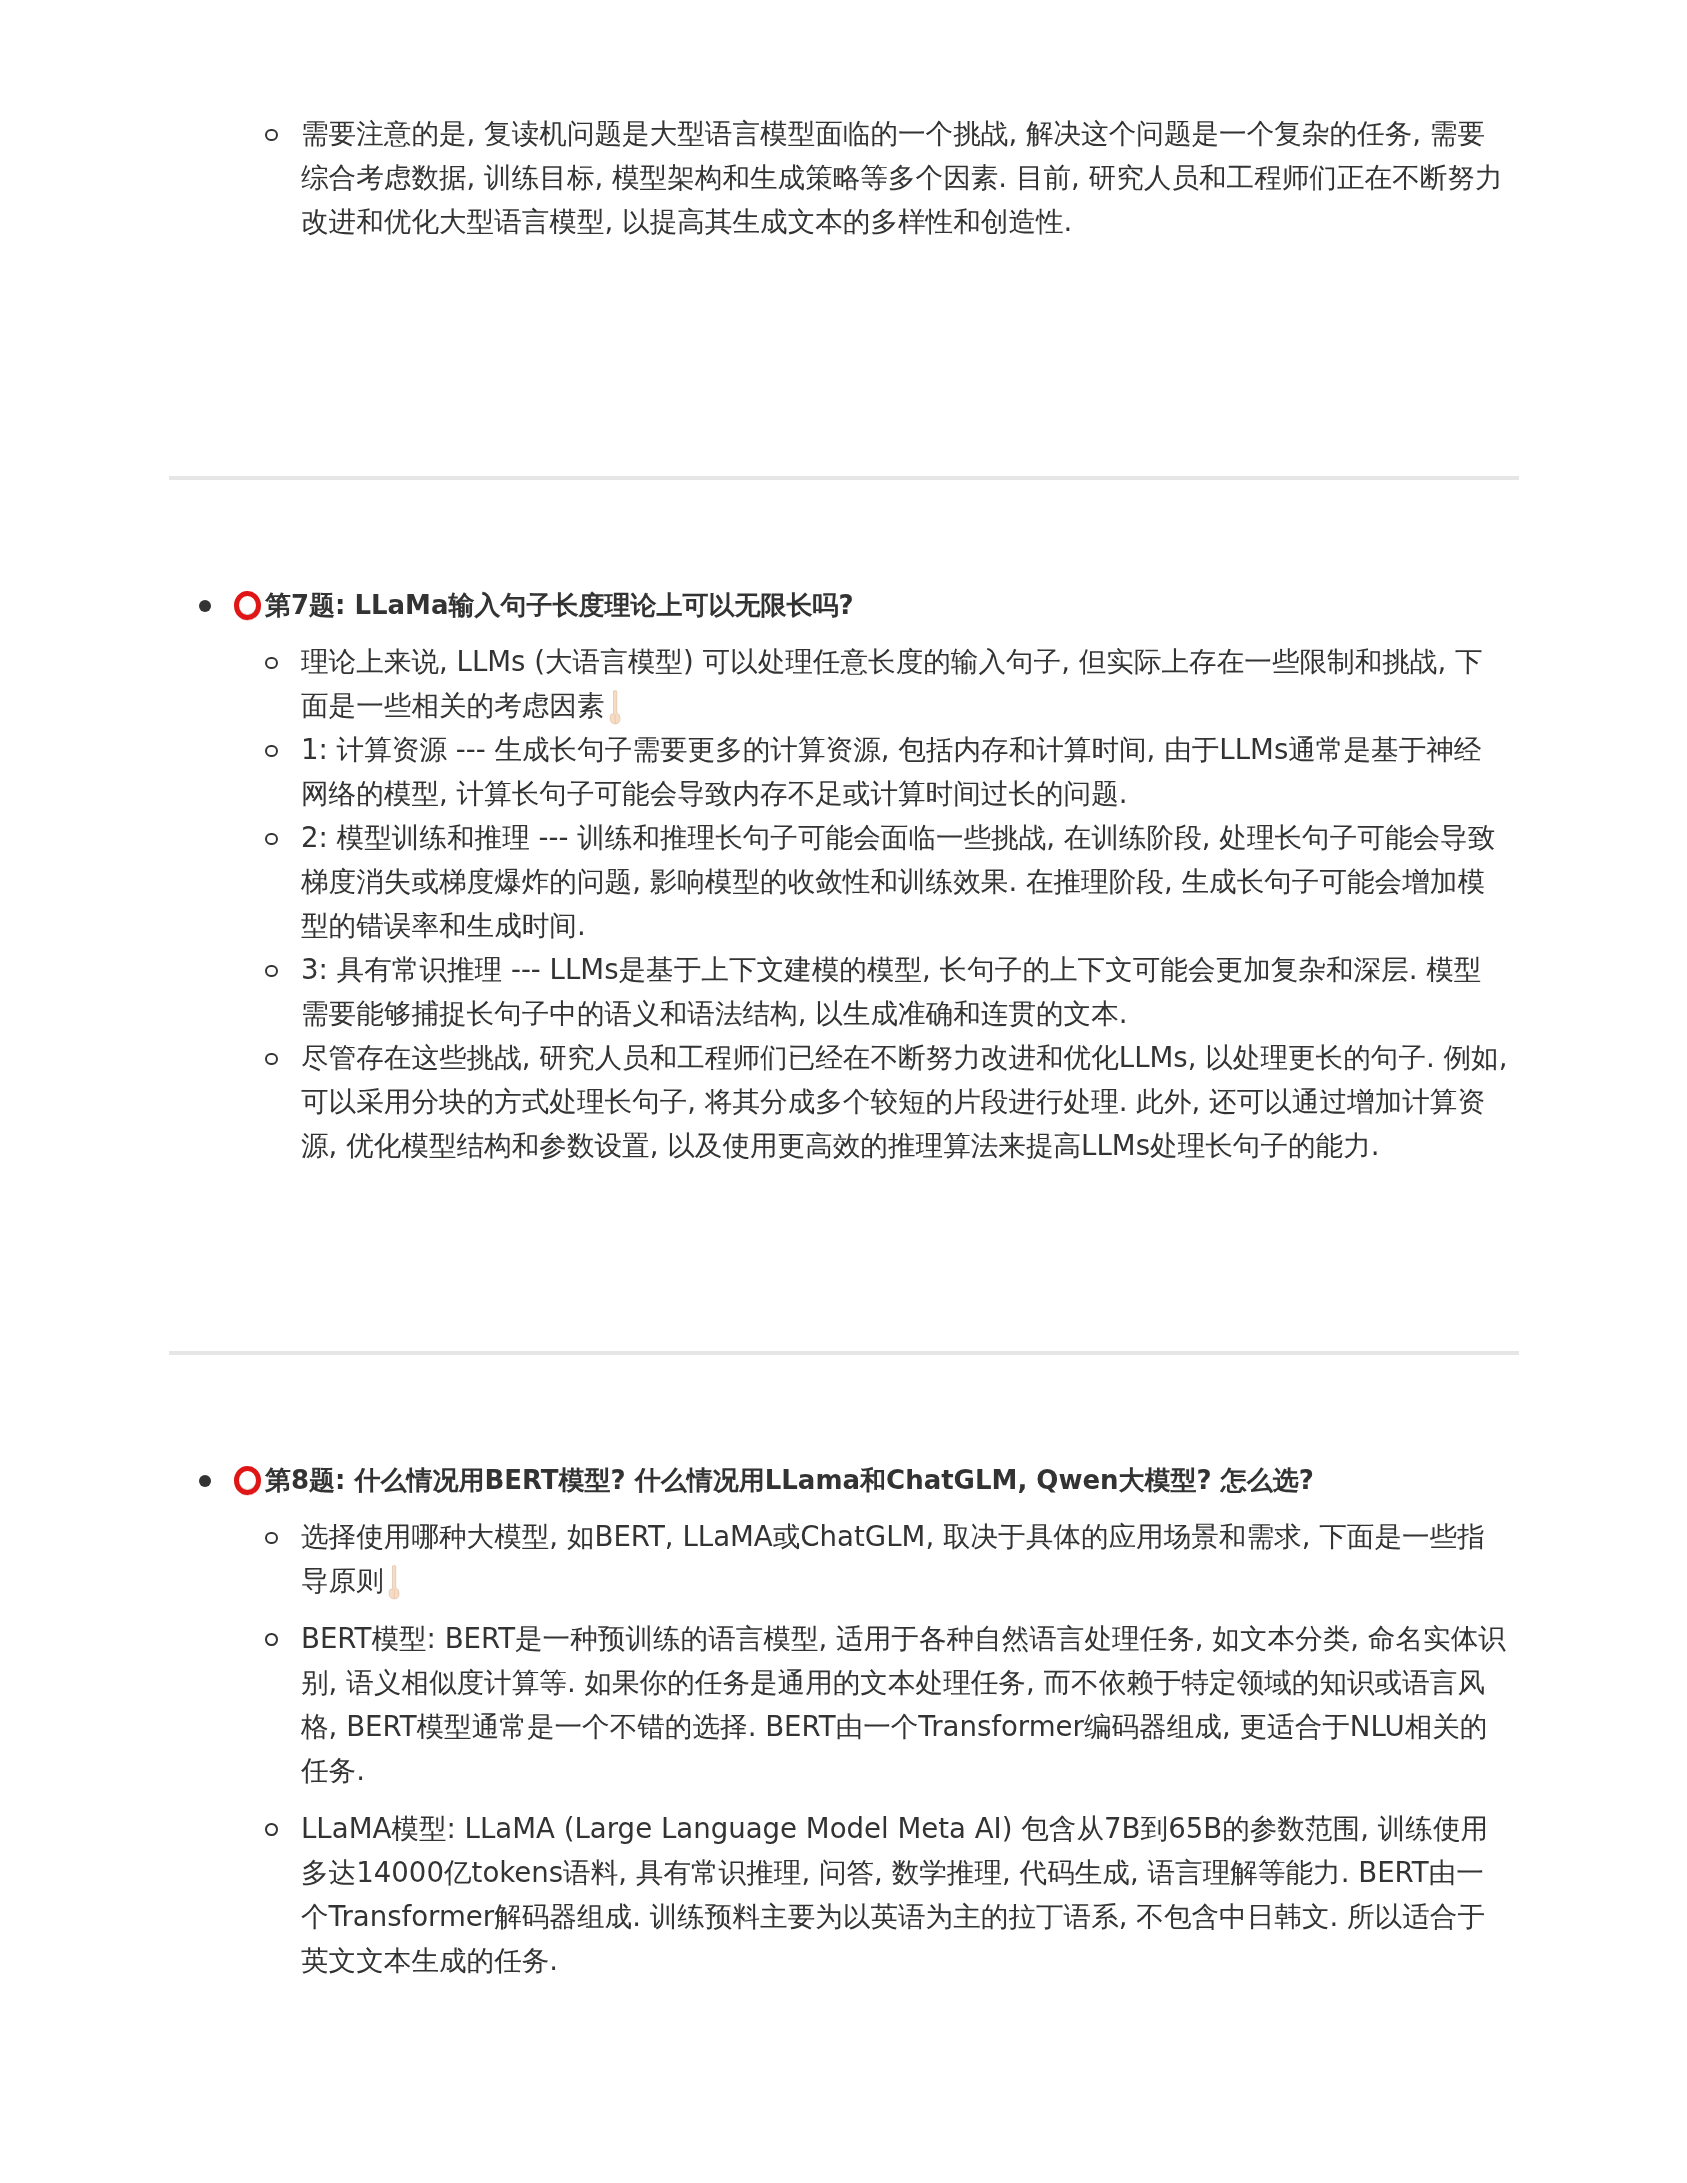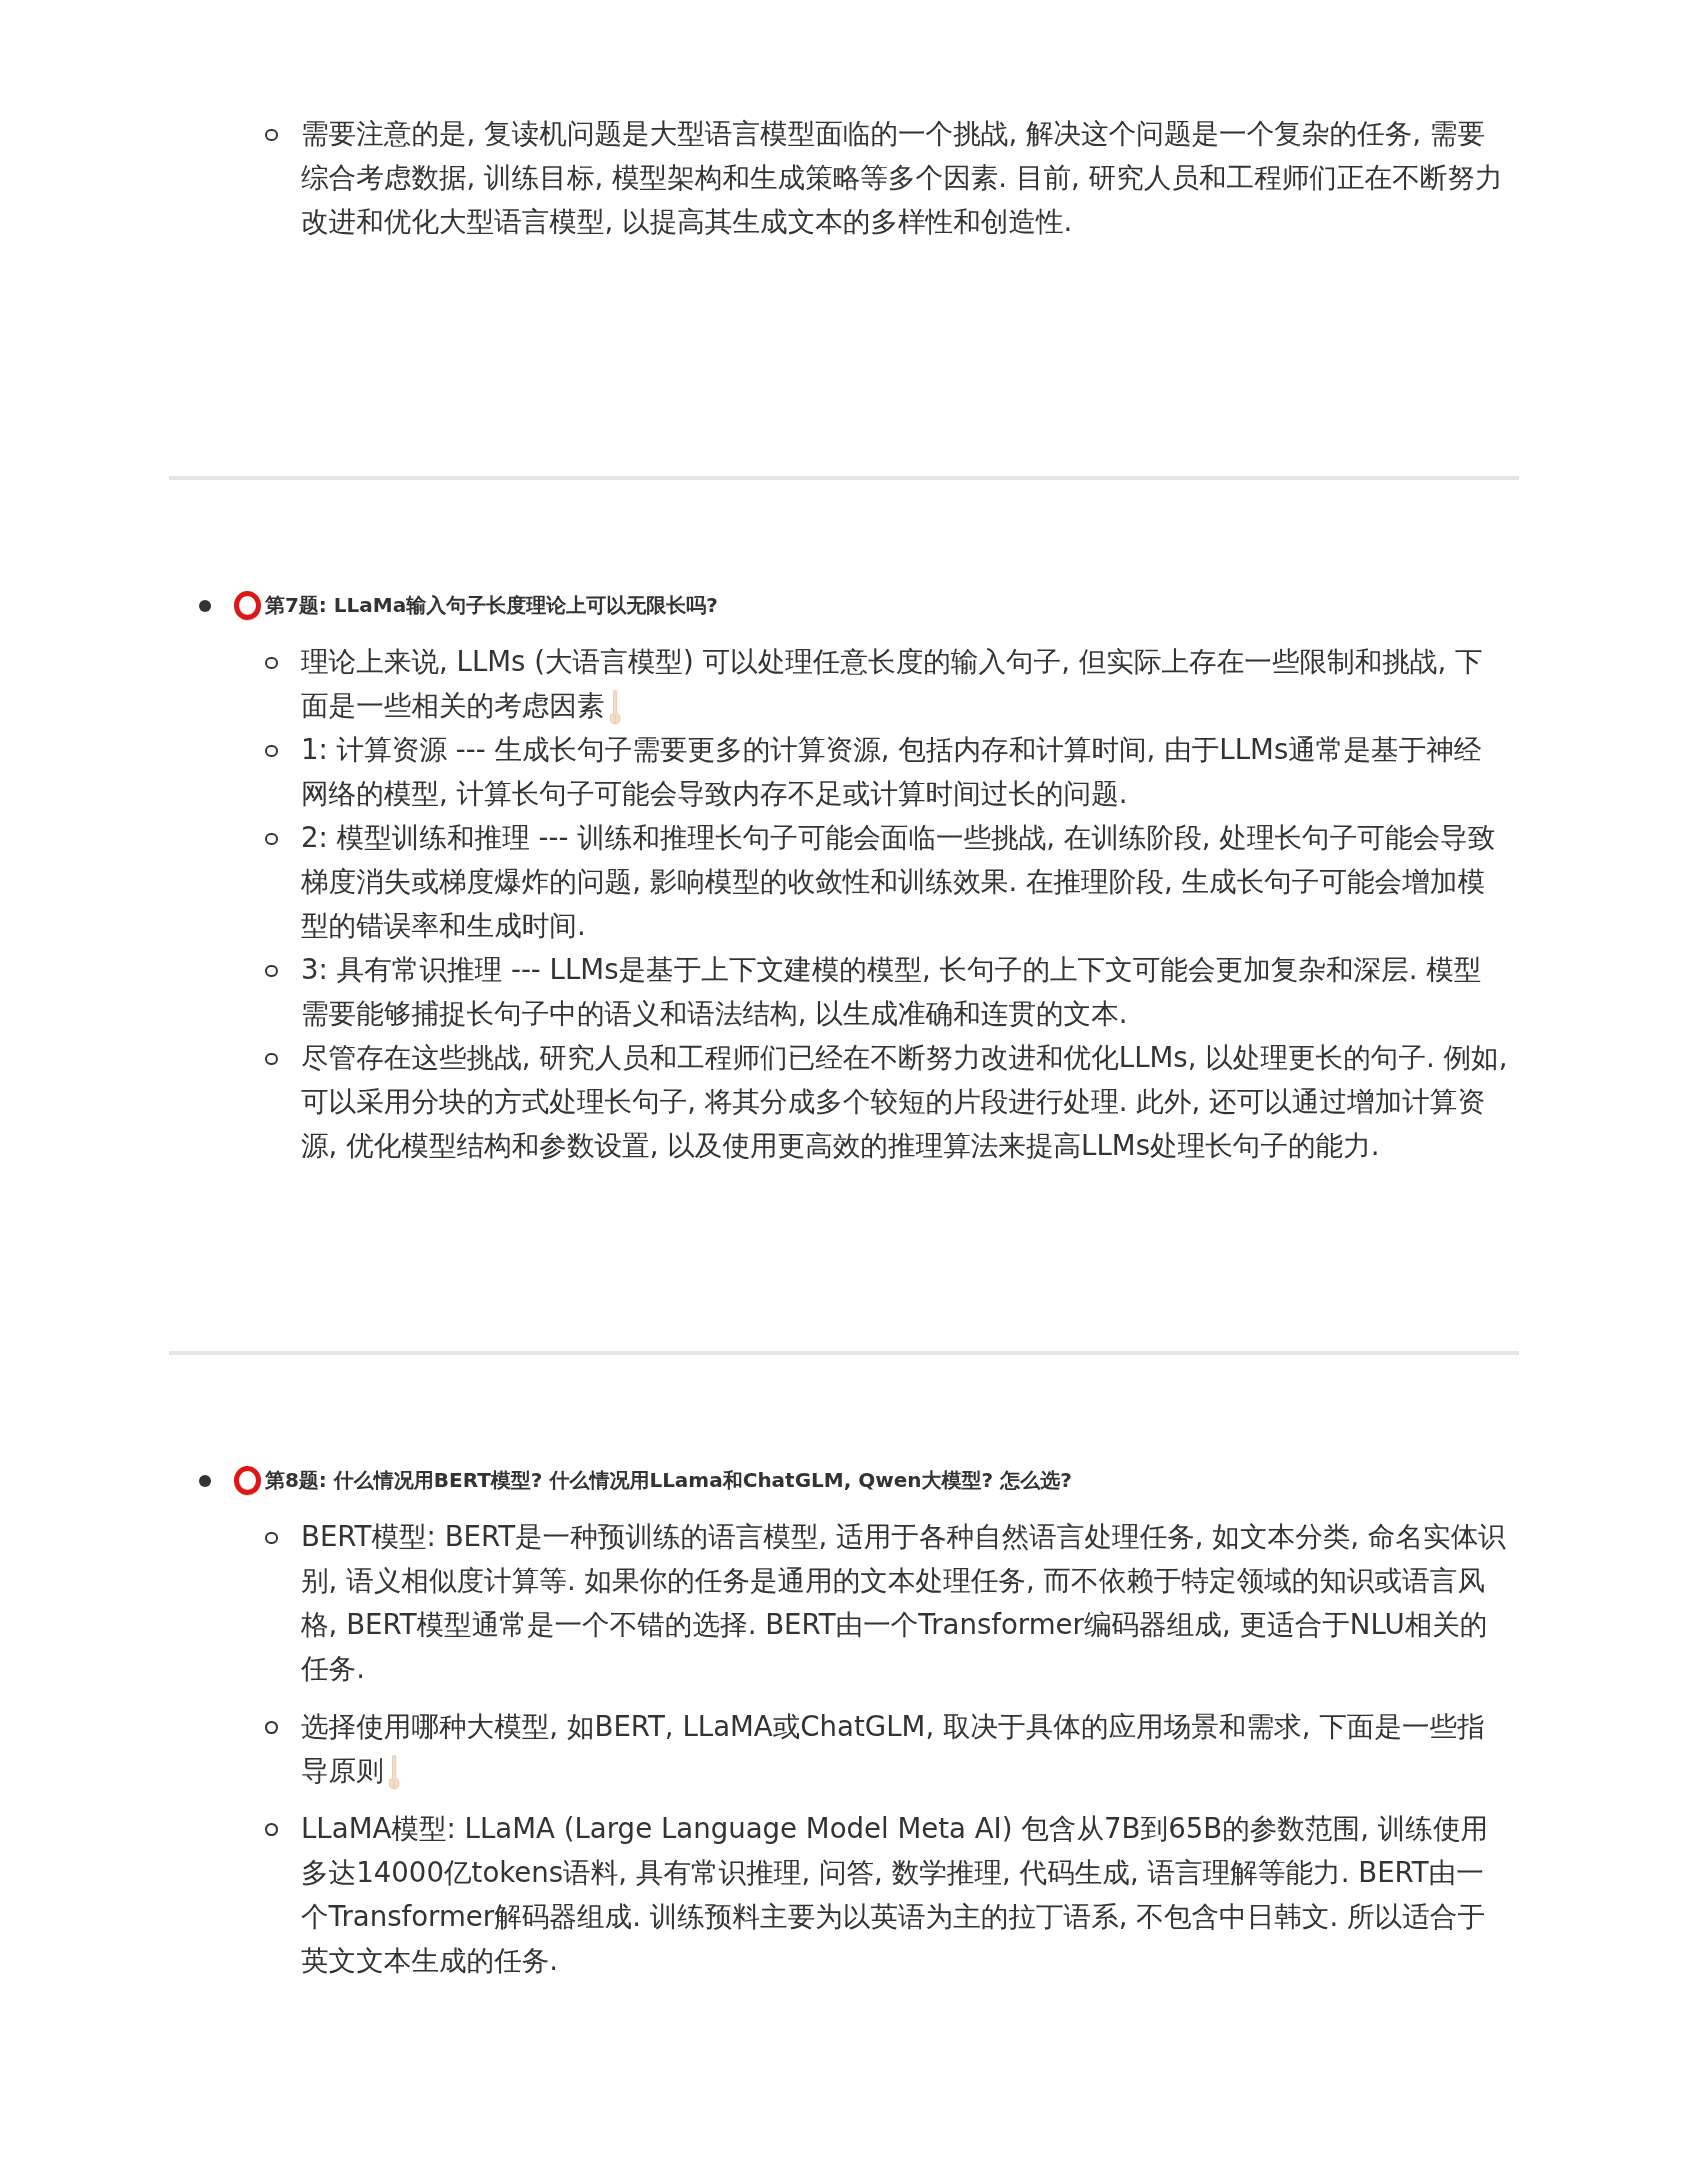--- a/index.html
+++ b/index.html
@@ -71,21 +71,21 @@
   }
   .section {
     position: absolute;
     left: 0;
     width: 1687px;
   }
   .q-heading {
     position: relative;
     margin-left: 234px;
     font-weight: bold;
-    font-size: 20px;
+    font-size: 26px;
     line-height: 44px;
     white-space: nowrap;
     display: flex;
     align-items: center;
   }
   .disc-bullet {
     position: absolute;
     left: -35px;
     top: 16.5px;
     width: 12px;
@@ -169,28 +169,28 @@
 
   <div class="section q8" style="top:1458px;">
     <div class="q-heading">
       <span class="disc-bullet"></span>
       <span class="red-circle"></span>
       <span>第8题: 什么情况用BERT模型? 什么情况用LLama和ChatGLM, Qwen大模型? 怎么选?</span>
     </div>
     <div class="sub-list" style="margin-top:13.2px;">
       <div class="l2-item">
         <span class="circle-bullet"></span>
-        <span>BERT模型: BERT是一种预训练的语言模型, 适用于各种自然语言处理任务, 如文本分类, 命名实体识别, 语义相似度计算等. 如果你的任务是通用的文本处理任务, 而不依赖于特定领域的知识或语言风格, BERT模型通常是一个不错的选择. BERT由一个Transformer编码器组成, 更适合于NLU相关的任务.</span>
-      </div>
-      <div class="l2-item">
-        <span class="circle-bullet"></span>
         <span>选择使用哪种大模型, 如BERT, LLaMA或ChatGLM, 取决于具体的应用场景和需求, 下面是一些指导原则</span><svg class="point-down" viewBox="0 0 26 64">
             <path d="M10 2 q3 -2 6 0 l0 40 q6 2 6 10 q0 10 -9 10 q-8 0 -9 -8 l0 -6 q0 -4 4 -4 l2 0 z" fill="#f7dcc4" stroke="#d9b59a" stroke-width="1"></path>
             <path d="M13 44 L13 62" stroke="#e0b8a0" stroke-width="1"></path>
           </svg>
+      </div>
+      <div class="l2-item">
+        <span class="circle-bullet"></span>
+        <span>BERT模型: BERT是一种预训练的语言模型, 适用于各种自然语言处理任务, 如文本分类, 命名实体识别, 语义相似度计算等. 如果你的任务是通用的文本处理任务, 而不依赖于特定领域的知识或语言风格, BERT模型通常是一个不错的选择. BERT由一个Transformer编码器组成, 更适合于NLU相关的任务.</span>
       </div>
       <div class="l2-item">
         <span class="circle-bullet"></span>
         <span>LLaMA模型: LLaMA (Large Language Model Meta AI) 包含从7B到65B的参数范围, 训练使用多达14000亿tokens语料, 具有常识推理, 问答, 数学推理, 代码生成, 语言理解等能力. BERT由一个Transformer解码器组成. 训练预料主要为以英语为主的拉丁语系, 不包含中日韩文. 所以适合于英文文本生成的任务.</span>
       </div>
     </div>
   </div>
 
 </div>
 

